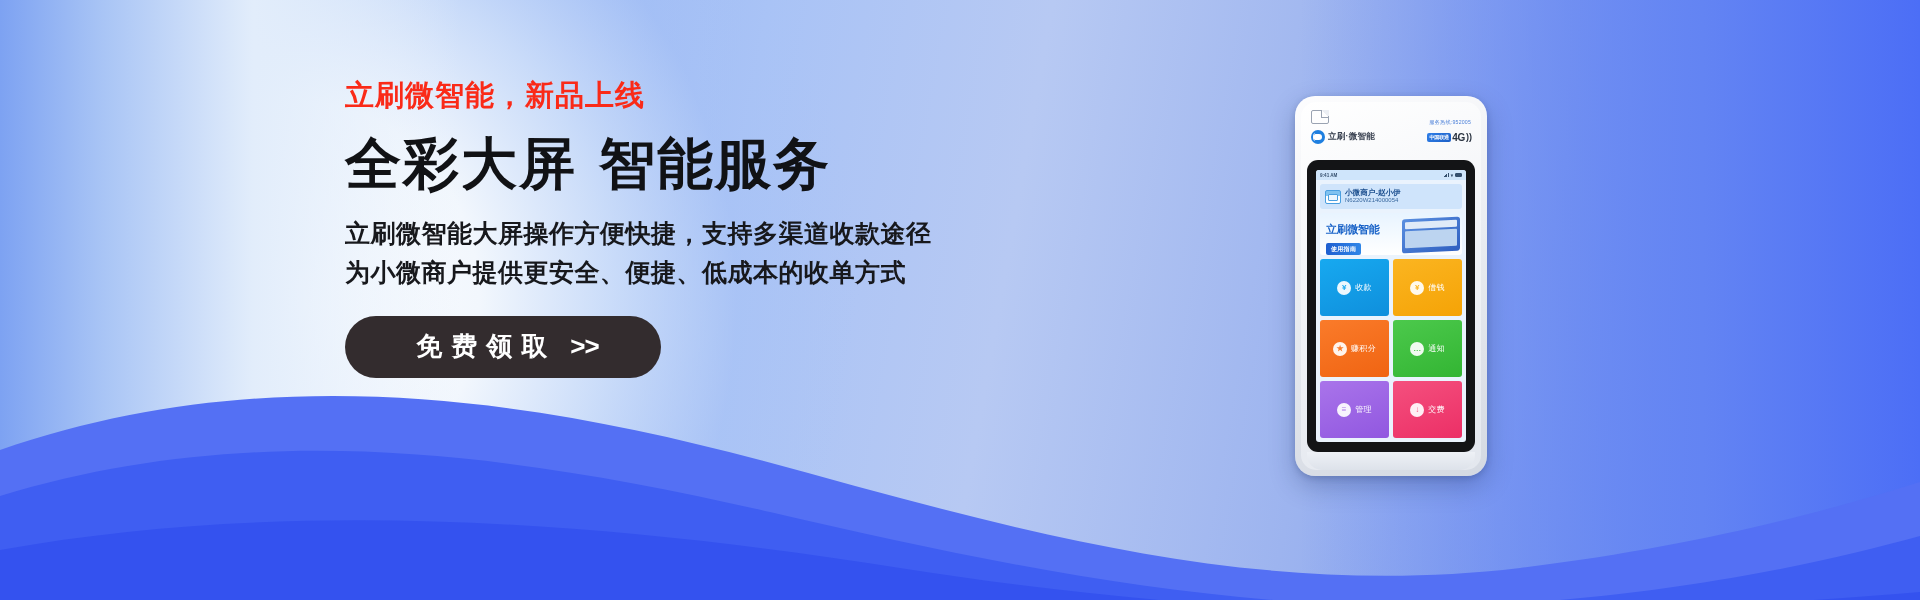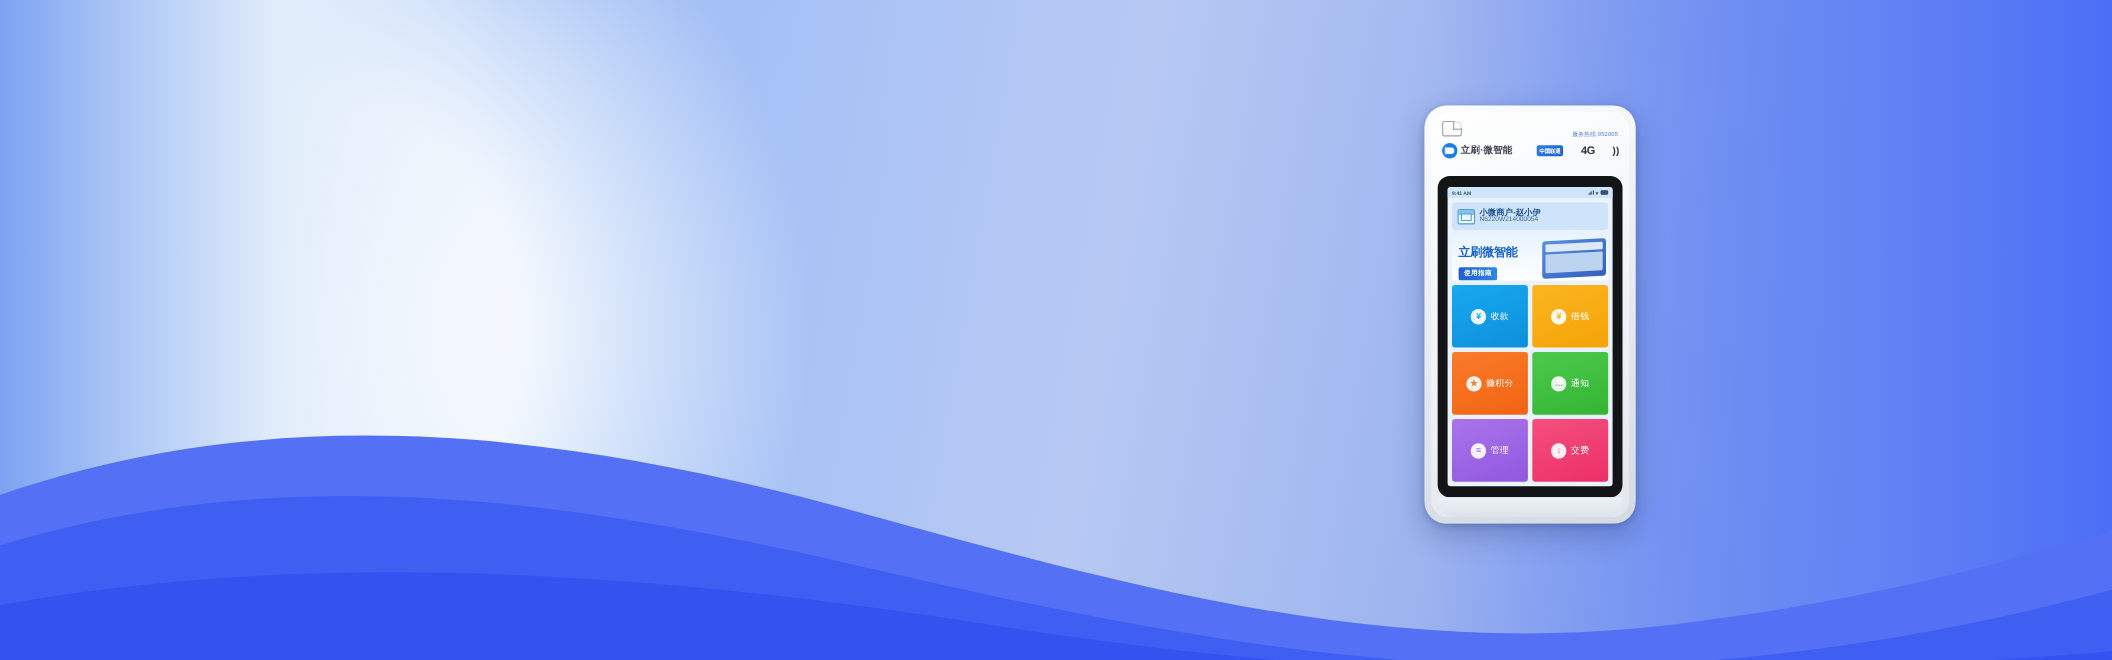--- a/index.html
+++ b/index.html
@@ -140,21 +140,21 @@
     content:""; position:absolute; left:3px; top:4.2px;
     width:8px; height:6px; border-radius:1.5px 3px 3px 1.5px;
     background:#ffffff;
   }
   .brandlogo::after{
     content:""; position:absolute; left:1.6px; top:3px;
     width:4px; height:8px; border-radius:50% 0 0 50%;
     border-left:1.6px solid #ffffff;
   }
   .brandname { font-size:8.6px; color:#3b4352; font-weight:bold; letter-spacing:0.2px; }
-  .netgroup { display:flex; align-items:center; gap:16px; }
+  .netgroup { display:flex; align-items:center; gap:1px; }
   .netchip {
     background:linear-gradient(135deg,#2f7fe8,#1b5fc6);
     color:#fff; font-size:5px; font-weight:bold;
     padding:1.5px 2.5px; border-radius:2px; letter-spacing:-0.2px;
   }
   .net4g { font-size:10px; font-weight:bold; color:#2a3340; letter-spacing:-0.3px; }
   .netwaves { font-size:9px; color:#2a3340; font-weight:bold; }
 
   .dev-screenframe {
     position:absolute; left:6px; right:6px; top:58px; bottom:18px;
@@ -260,20 +260,37 @@
   <div class="bg-right-deep"></div>
 
   <div class="wave">
     <svg viewBox="0 0 1920 300" preserveAspectRatio="none" height="300">
       <path d="M0,150 C260,60 520,96 760,160 C1010,228 1250,300 1520,268 C1700,246 1830,210 1920,182 L1920,300 L0,300 Z" fill="#5470f4"></path>
       <path d="M0,196 C250,120 500,150 770,212 C1030,272 1280,324 1560,300 C1720,286 1840,258 1920,236 L1920,300 L0,300 Z" fill="#3f5ef2"></path>
       <path d="M0,250 C300,196 620,224 900,268 C1180,312 1460,330 1920,292 L1920,300 L0,300 Z" fill="#3452ef"></path>
     </svg>
   </div>
 
+  <div class="copy">
+    <div class="eyebrow">立刷微智能，新品上线</div>
+
+    <div class="headline">
+      <span>全彩大屏</span><span class="gap"></span><span>智能服务</span>
+    </div>
+
+    <div class="subcopy">
+      <div>立刷微智能大屏操作方便快捷，支持多渠道收款途径</div>
+      <div>为小微商户提供更安全、便捷、低成本的收单方式</div>
+    </div>
+
+    <button class="cta">
+      <span class="cta-label">免费领取</span>
+      <span class="cta-arrow">&gt;&gt;</span>
+    </button>
+  </div>
 
   <div class="device">
     <div class="device-shell">
       <div class="device-face">
 
         <div class="dev-top">
           <div class="printer-slot"></div>
           <div class="hotline">服务热线:952005</div>
           <div class="brandrow">
             <div class="brandleft">

